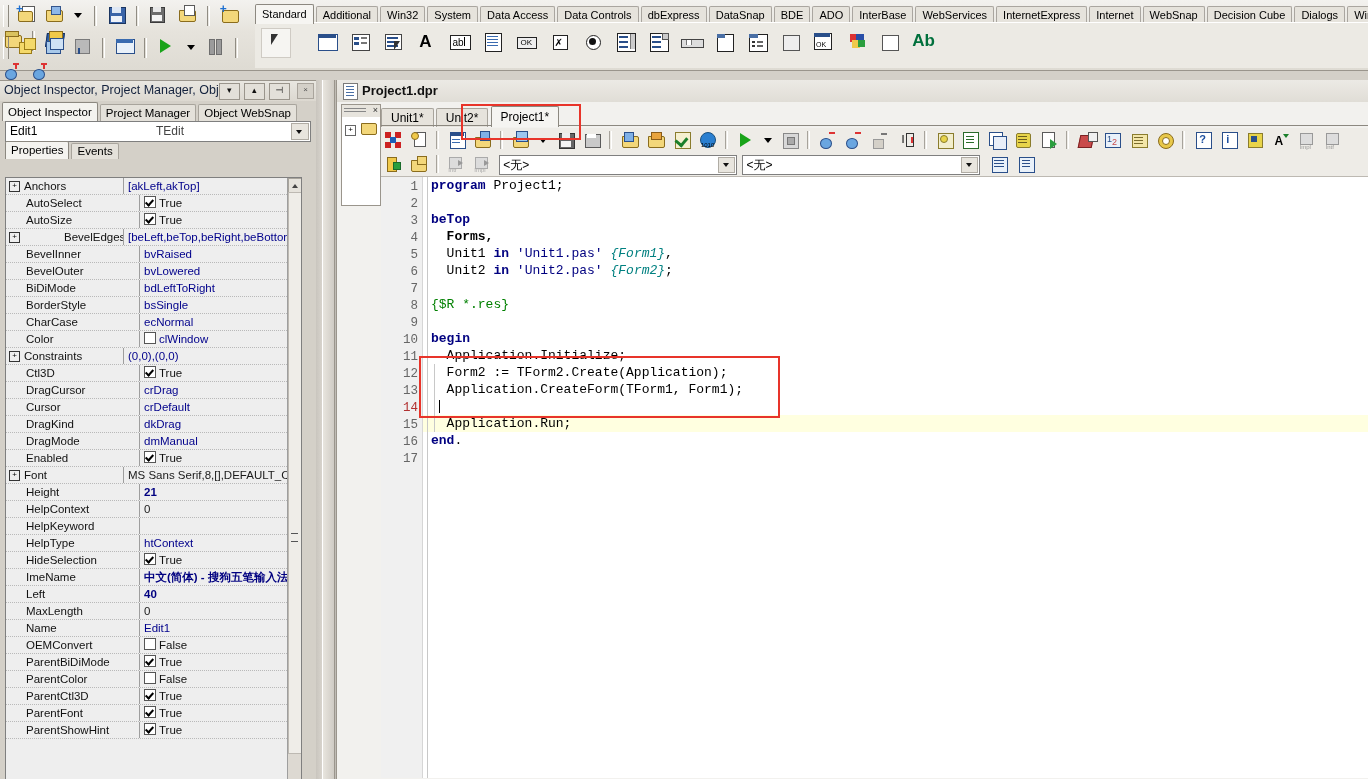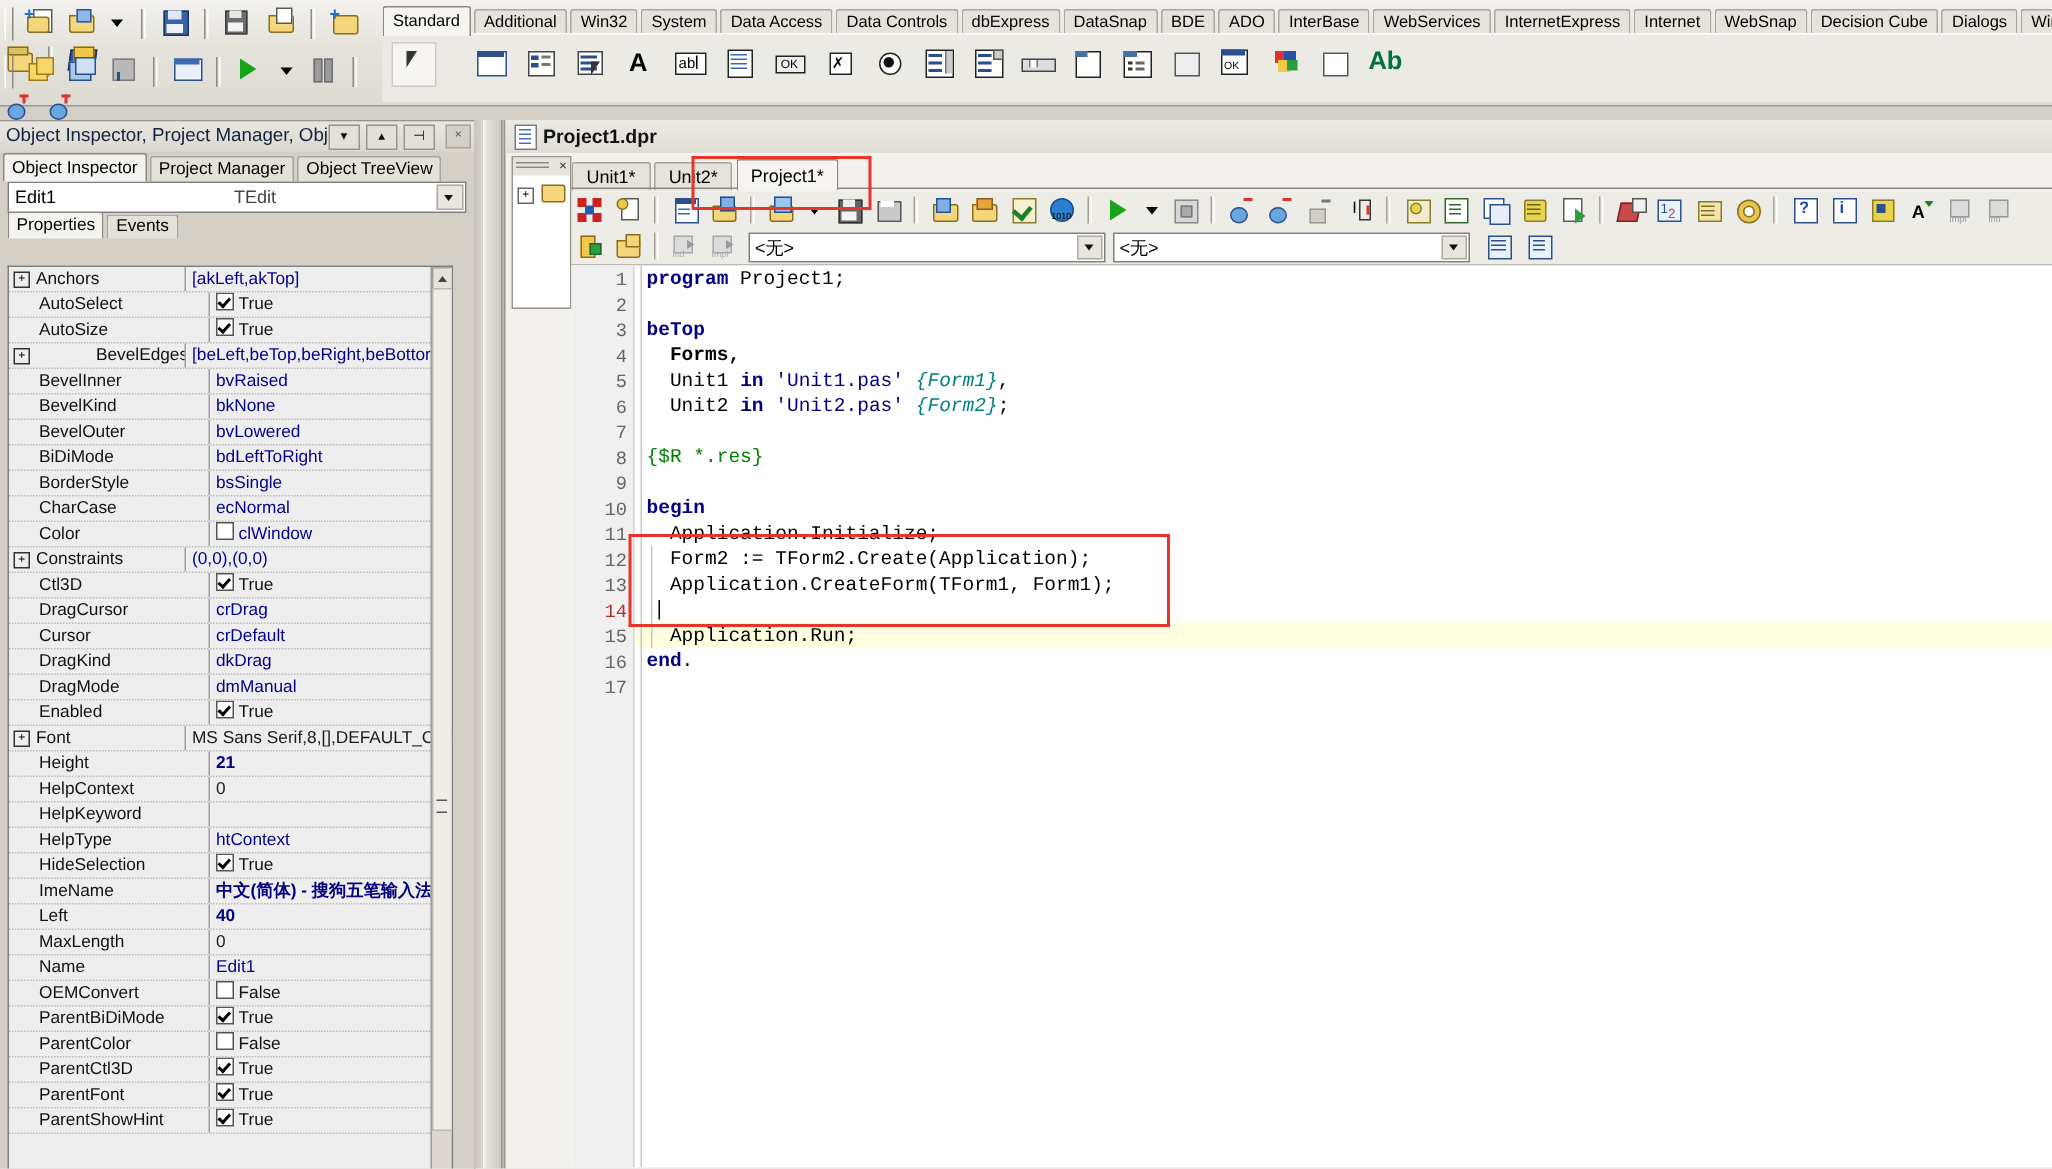--- a/index.html
+++ b/index.html
@@ -411,21 +411,21 @@
         <span class="oibtn"><span class="g">▾</span></span>
         <span class="oibtn"><span class="g">▴</span></span>
         <span class="oibtn"><span class="g">⊣</span></span>
         <span class="oi-x">×</span>
       </span>
     </div>
 
     <div class="oi-tabs">
       <span class="oitab active">Object Inspector</span>
       <span class="oitab">Project Manager</span>
-      <span class="oitab">Object TreeView</span>
+      <span class="oitab">Object WebSnap</span>
     </div>
 
     <div class="oi-combo">
       <span class="nm">Edit1</span>
       <span class="ty">TEdit</span>
       <span class="dd">
           <i></i>
         </span>
     </div>
 
@@ -447,24 +447,20 @@
           <div class="gname sub">AutoSize</div>
           <div class="gval" style="color: rgb(17, 17, 17);"><span class="chk on"></span>True</div>
         </div>
         <div class="grow">
           <div class="gname"><span class="exp">+</span><span style="margin-left: 14px; padding-left: 40px;">BevelEdges</span></div>
           <div class="gval">[beLeft,beTop,beRight,beBottom]</div>
         </div>
         <div class="grow">
           <div class="gname sub">BevelInner</div>
           <div class="gval">bvRaised</div>
-        </div>
-        <div class="grow">
-          <div class="gname sub">BevelKind</div>
-          <div class="gval">bkNone</div>
         </div>
         <div class="grow">
           <div class="gname sub">BevelOuter</div>
           <div class="gval">bvLowered</div>
         </div>
         <div class="grow">
           <div class="gname sub">BiDiMode</div>
           <div class="gval">bdLeftToRight</div>
         </div>
         <div class="grow">

